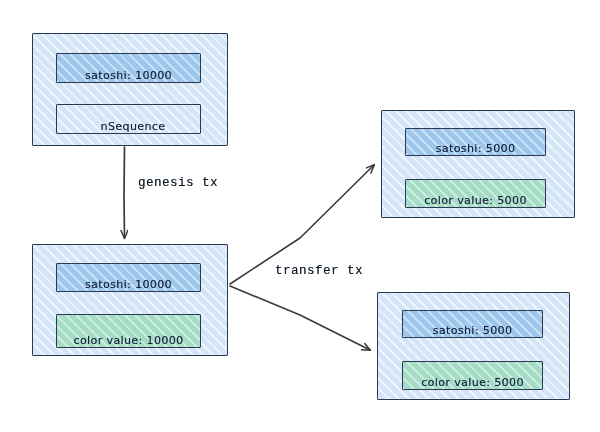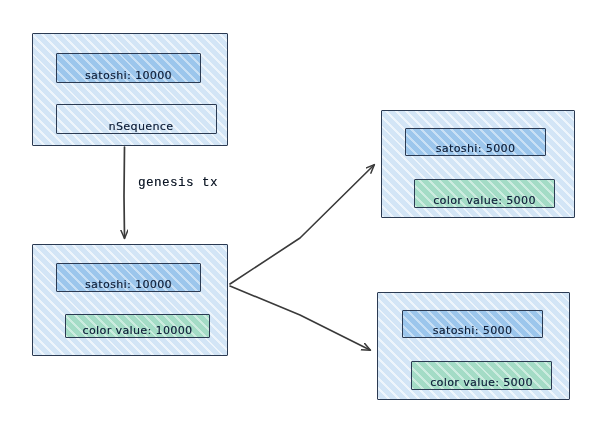--- a/index.html
+++ b/index.html
@@ -59,21 +59,20 @@
         rgba(255,255,255,0.0) 7px);
   }
   .fill-color {
     background-color: #a4dcc6;
     background-image:
       repeating-linear-gradient(45deg,
         rgba(255,255,255,0.45) 0px,
         rgba(255,255,255,0.45) 2px,
         rgba(255,255,255,0.0) 2px,
         rgba(255,255,255,0.0) 7px);
-    margin-left: 9px;
   }
   .fill-none {
     background: transparent;
   }
   #edge-layer {
     position: absolute;
     left: 0;
     top: 0;
     width: 600px;
     height: 432px;
@@ -103,35 +102,36 @@
 
     <path d="M124.5,147 L124,196 L124.5,238" fill="none" stroke="#3a3a3a" stroke-width="1.7" stroke-linecap="round" marker-end="url(#arrowhead)"></path>
 
     <path d="M230,284 L300,238 L374,165" fill="none" stroke="#3a3a3a" stroke-width="1.6" stroke-linecap="round" stroke-linejoin="round" marker-end="url(#arrowhead)"></path>
 
     <path d="M230,286 L300,315 L370,350" fill="none" stroke="#3a3a3a" stroke-width="1.6" stroke-linecap="round" stroke-linejoin="round" marker-end="url(#arrowhead)"></path>
   </svg>
 
   <div class="edge-label" style="left:138px; top:176px;">genesis tx</div>
 
+  <div class="edge-label" style="left:275px; top:264px;">transfer tx</div>
 
   <div class="tx-box" style="left:32px; top:33px; width:196px; height:113px;">
     <div class="field-box fill-satoshi" style="left:23px; top:19px; width:145px; height:30px;">
       <span class="field-label">satoshi: 10000</span>
     </div>
-    <div class="field-box fill-none" style="left:23px; top:70px; width:161px; height:30px;padding-left:9px;">
+    <div class="field-box fill-none" style="left:23px; top:70px; width:145px; height:30px;padding-left:9px;">
       <span class="field-label">nSequence</span>
     </div>
   </div>
 
   <div class="tx-box" style="left:32px; top:244px; width:196px; height:112px;">
     <div class="field-box fill-satoshi" style="left:23px; top:18px; width:145px; height:29px;">
       <span class="field-label">satoshi: 10000</span>
     </div>
-    <div class="field-box fill-color" style="left:23px; top:69px; width:145px; height:24px;">
+    <div class="field-box fill-color" style="left:23px; top:69px; width:145px; height:34px;">
       <span class="field-label">color value: 10000</span>
     </div>
   </div>
 
   <div class="tx-box" style="left:381px; top:110px; width:194px; height:108px;">
     <div class="field-box fill-satoshi" style="left:23px; top:17px; width:141px; height:28px;">
       <span class="field-label">satoshi: 5000</span>
     </div>
     <div class="field-box fill-color" style="left:23px; top:68px; width:141px; height:29px;">
       <span class="field-label">color value: 5000</span>

